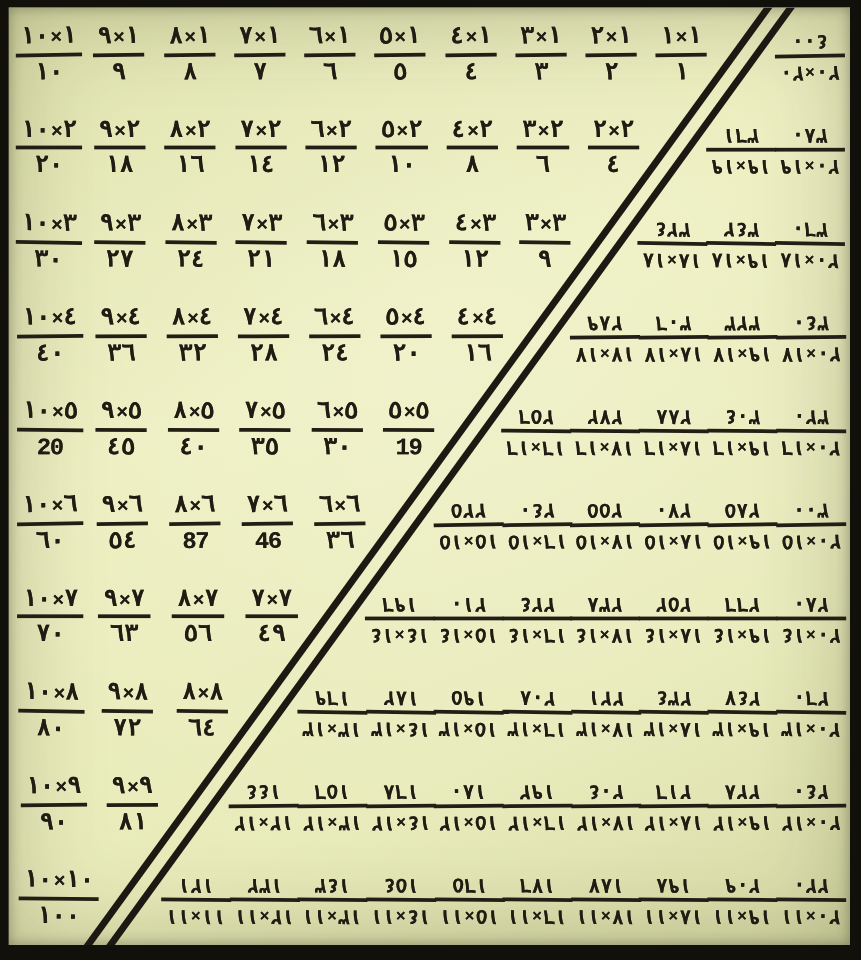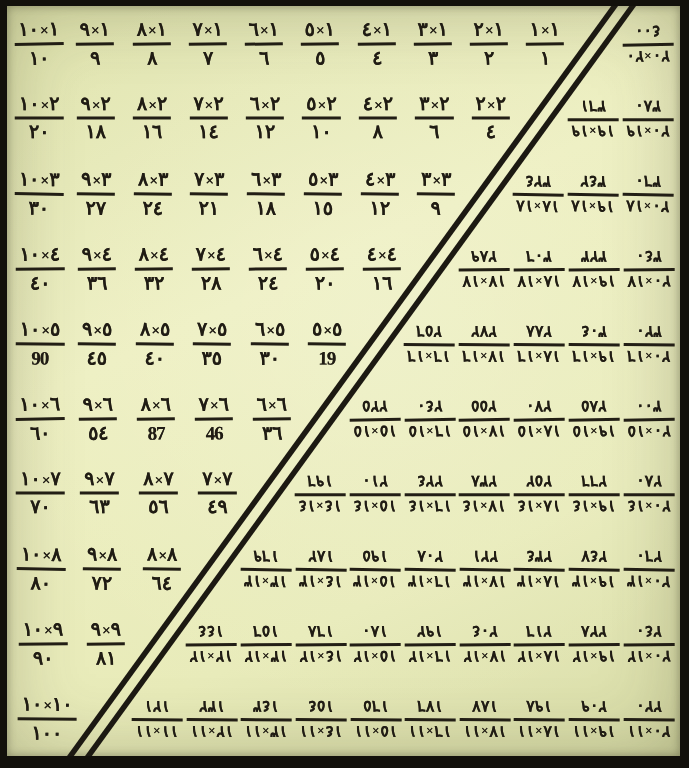--- a/index.html
+++ b/index.html
@@ -1,20 +1,20 @@
 <!DOCTYPE html>
 <html lang="ar"><head>
 <meta charset="utf-8">
 <title>Reversible Multiplication Table</title>
 <style>
   html,body{margin:0;padding:0;background:#000;}
   .frame{
     position:relative;width:689px;height:768px;
     background:#12100b;box-sizing:border-box;overflow:hidden;
-    font-family:Liberation Serif, serif;
+    font-family:Liberation Mono, monospace;
   }
   .paper{
     position:absolute;left:7px;top:6px;width:673px;height:750px;
     background:
       radial-gradient(95% 80% at 55% 42%, rgba(255,255,250,0.20), rgba(0,0,0,0) 70%),
       linear-gradient(155deg,#dfe3ae 0%,#edefc0 38%,#e8ebb9 72%,#d8dca8 100%);
     box-shadow: inset 0 0 75px rgba(62,62,30,.28), inset 0 0 10px rgba(35,35,18,.38);
     overflow:hidden;
   }
   .diag{position:absolute;left:0;top:0;width:100%;height:100%;pointer-events:none;}
@@ -391,21 +391,21 @@
           <span class="n">١٧</span>
         </div>
         <div class="prod">٣٤٠</div>
       </div>
       <div class="cell" style="left: 32.7297px; top: 337.5px; transform: translate(-50%, -50%) rotate(0.5deg);">
         <div class="expr">
           <span class="n">١٠</span>
           <span class="x">×</span>
           <span class="n">٥</span>
         </div>
-        <div class="prod">90</div>
+        <div class="prod">20</div>
       </div>
       <div class="cell" style="left: 90.1891px; top: 337.5px; transform: translate(-50%, -50%) rotate(0.5deg);">
         <div class="expr">
           <span class="n">٩</span>
           <span class="x">×</span>
           <span class="n">٥</span>
         </div>
         <div class="prod">٤٥</div>
       </div>
       <div class="cell" style="left: 147.648px; top: 337.5px; transform: translate(-50%, -50%) rotate(0.5deg);">

